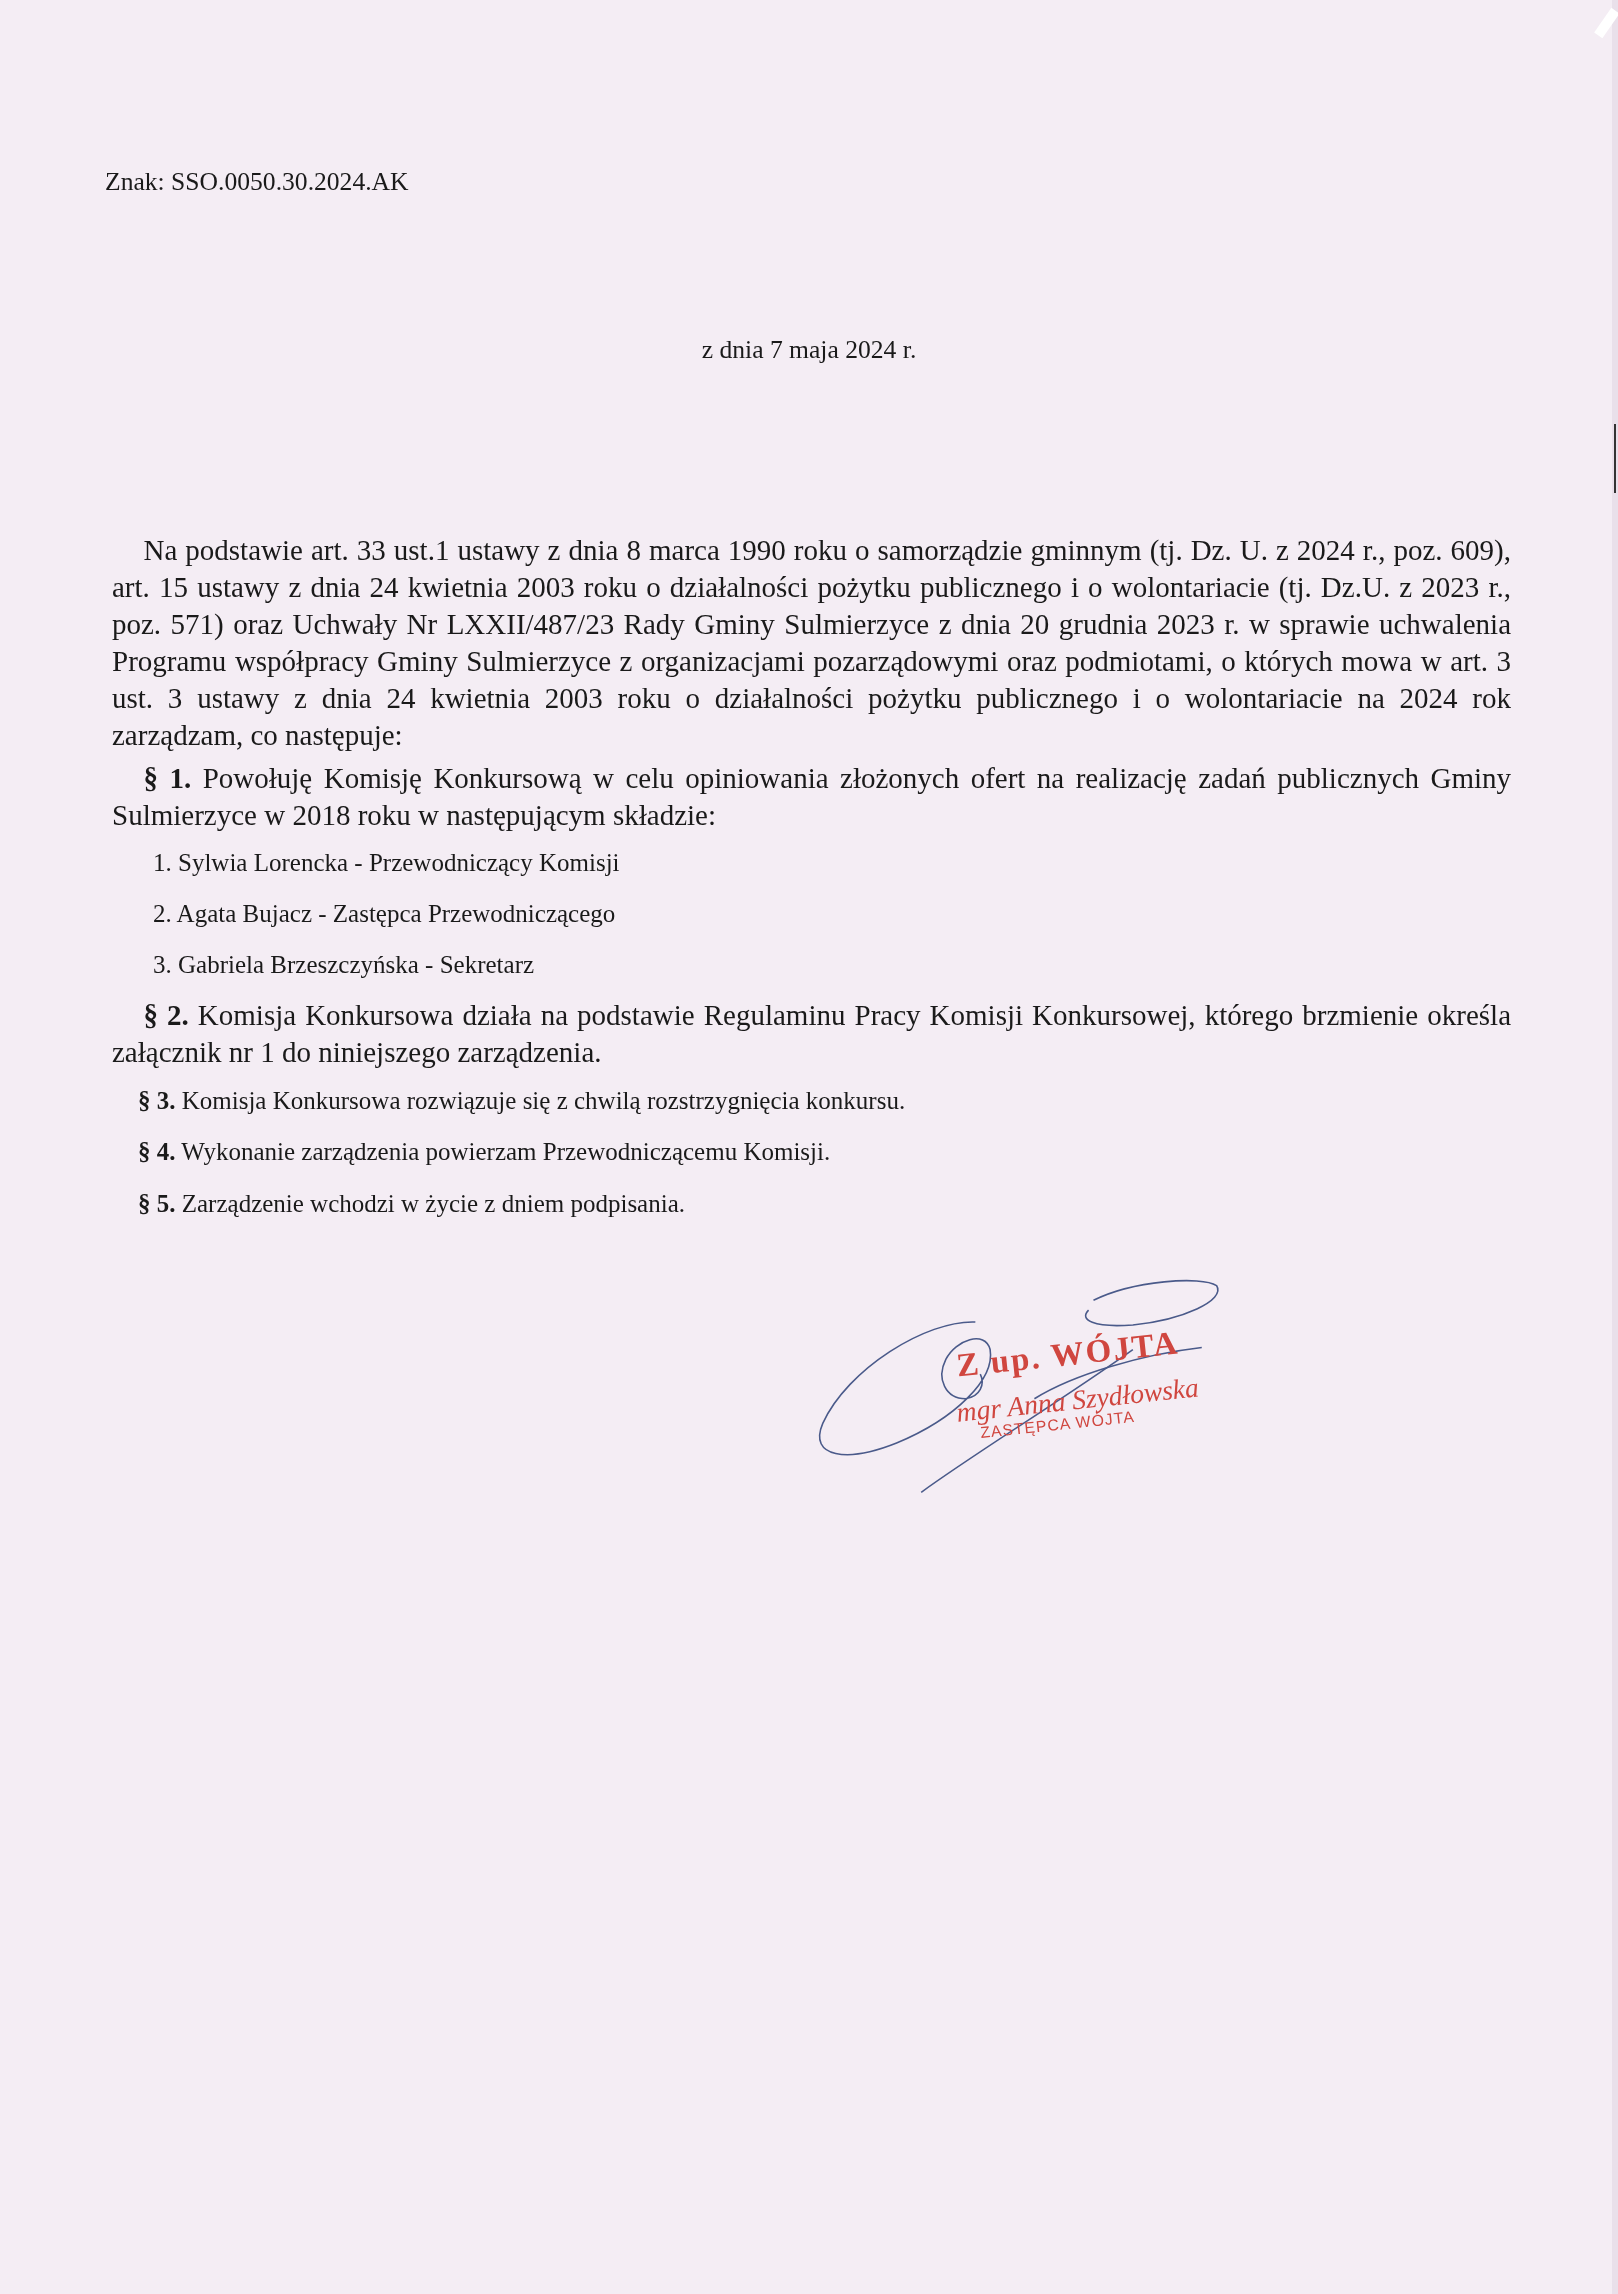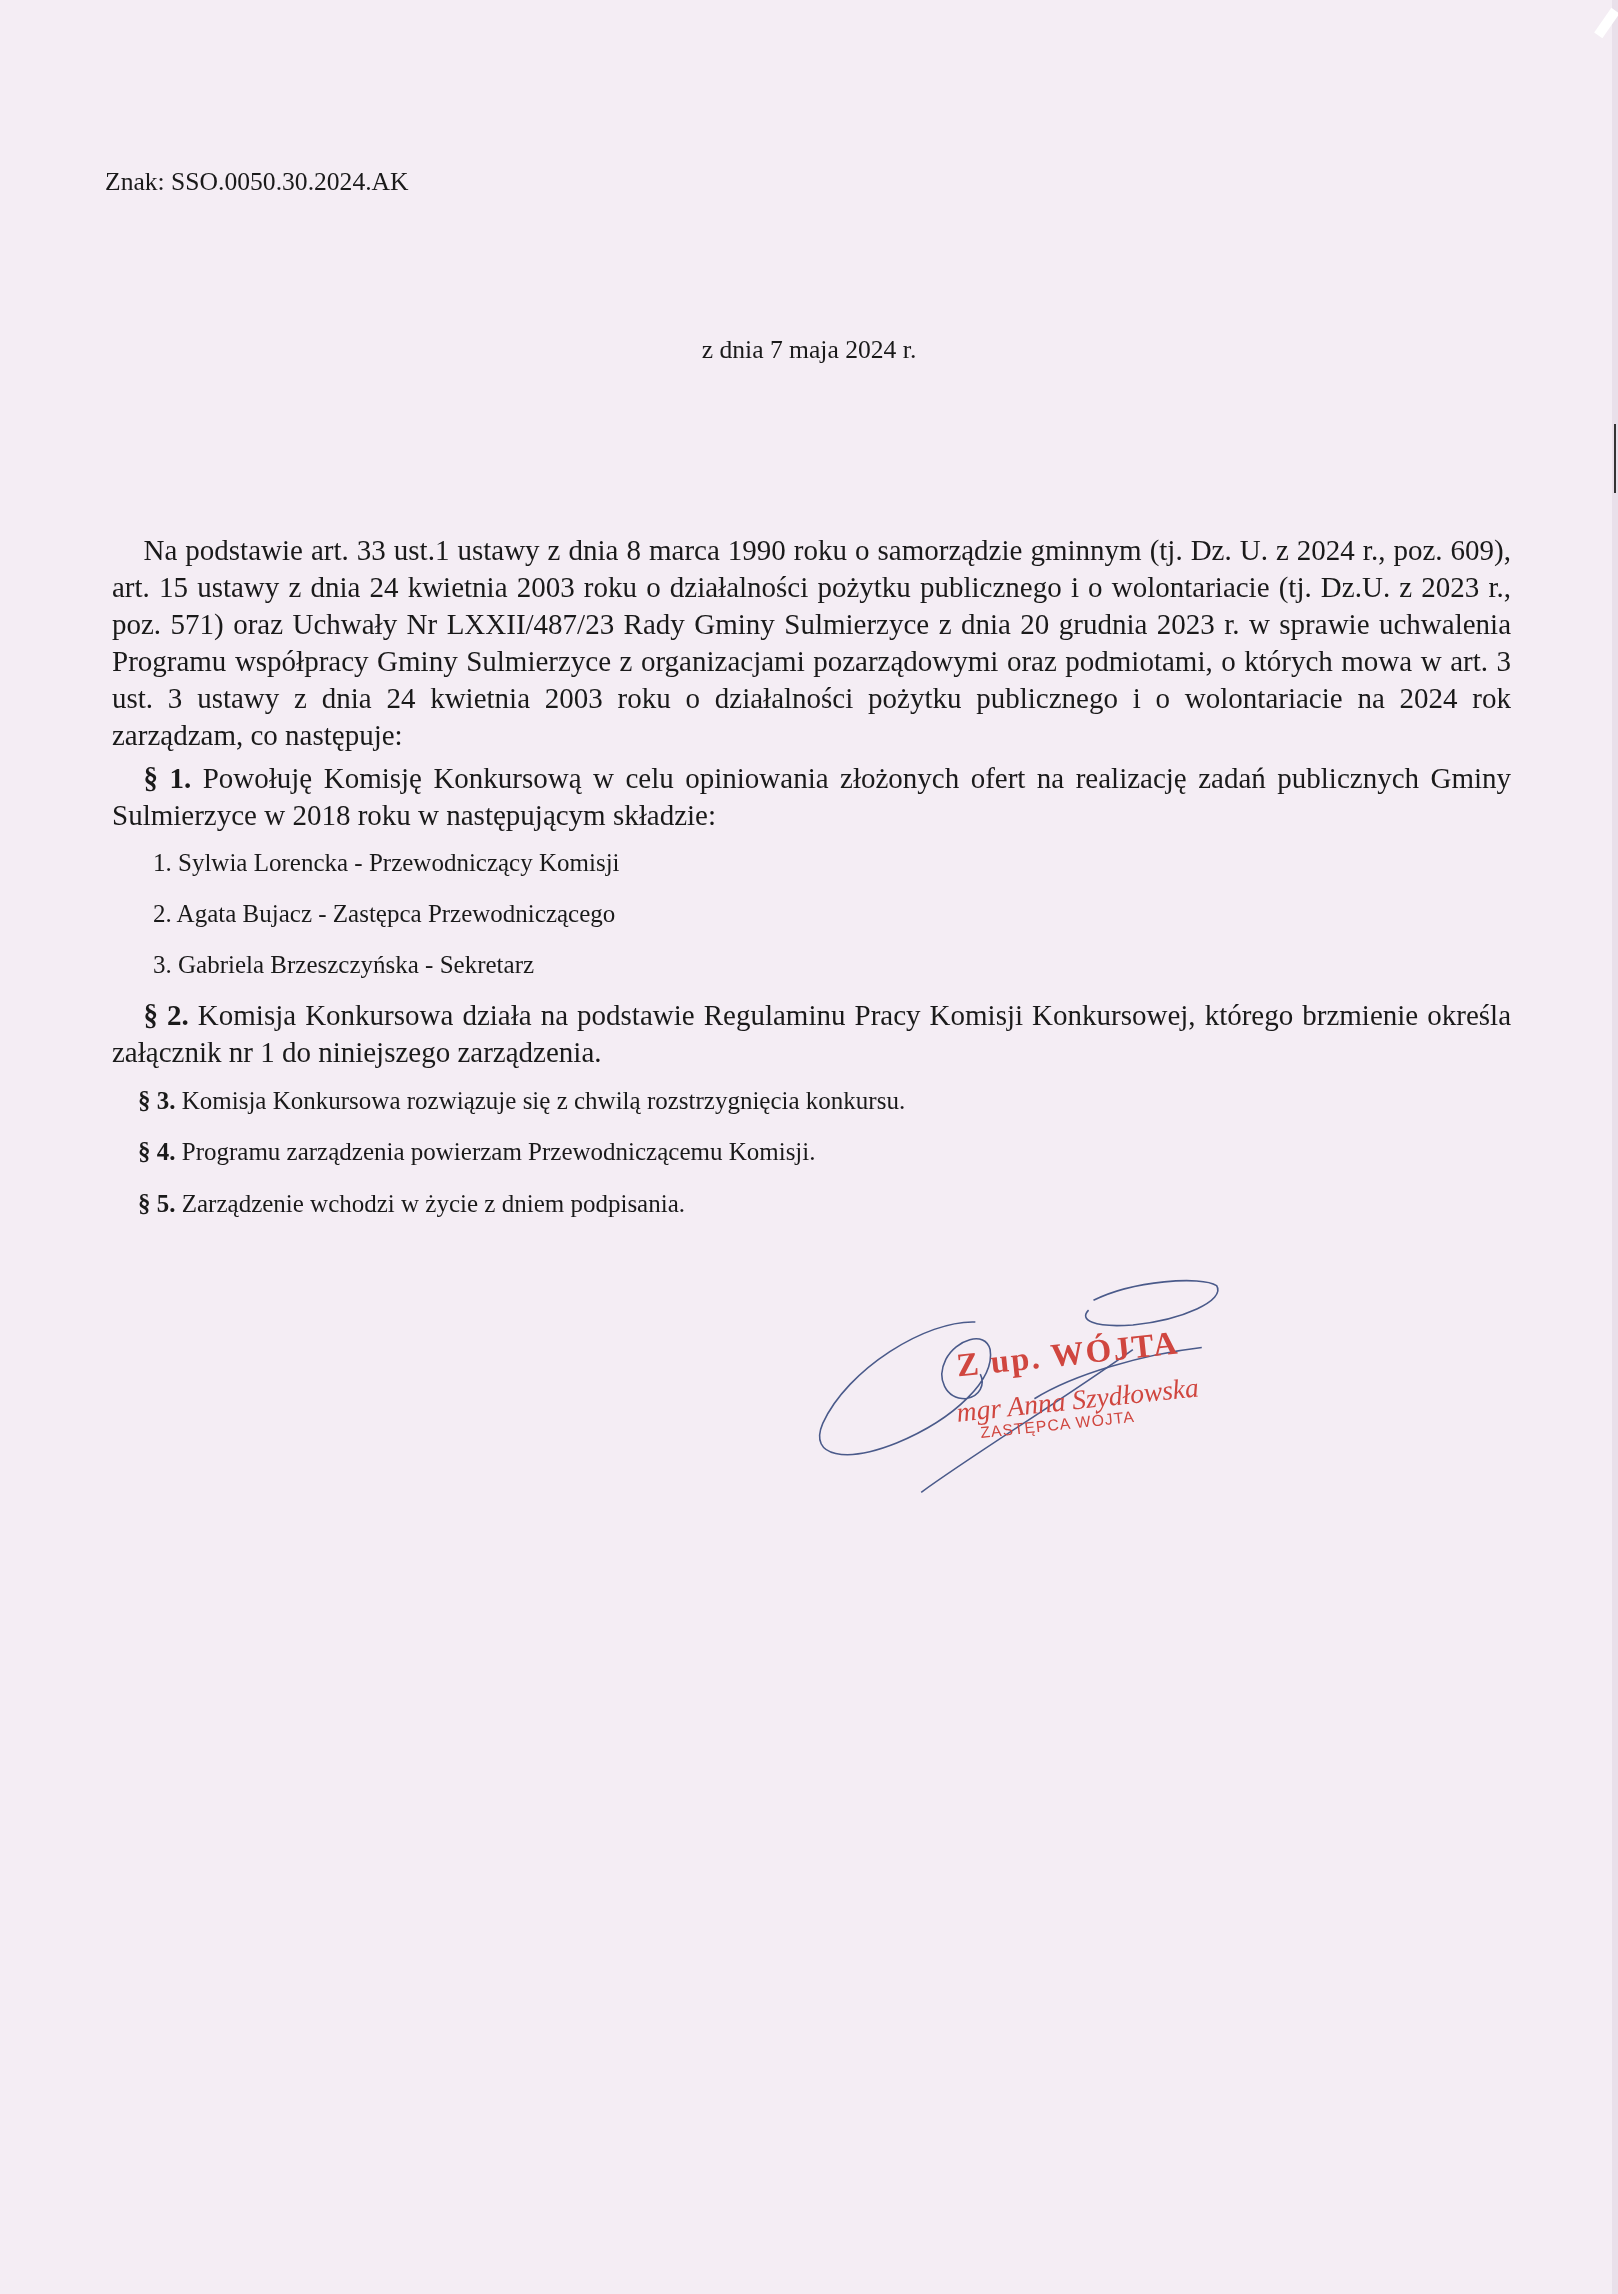--- a/index.html
+++ b/index.html
@@ -60,21 +60,21 @@
 <div class="list li3">3. Gabriela Brzeszczyńska - Sekretarz</div>
 
 <div class="body-text p2">
   <span class="para-num">§ 2.</span><span> Komisja Konkursowa działa na podstawie Regulaminu Pracy Komisji Konkursowej, którego brzmienie określa załącznik nr 1 do niniejszego zarządzenia.</span>
 </div>
 
 <div class="p3">
   <span class="para-num">§ 3.</span><span> Komisja Konkursowa rozwiązuje się z chwilą rozstrzygnięcia konkursu.</span>
 </div>
 <div class="p4">
-  <span class="para-num">§ 4.</span><span> Programu zarządzenia powierzam Przewodniczącemu Komisji.</span>
+  <span class="para-num">§ 4.</span><span> Wykonanie zarządzenia powierzam Przewodniczącemu Komisji.</span>
 </div>
 <div class="p5">
   <span class="para-num">§ 5.</span><span> Zarządzenie wchodzi w życie z dniem podpisania.</span>
 </div>
 
 <div class="signature">
   <svg width="443" height="266" style="position:absolute;left:0;top:0;" viewBox="0 0 450 270">
     <g fill="none" stroke="#4a5a8a" stroke-width="1.6">
       <path d="M170,72 C120,70 40,120 15,175 C0,210 40,215 90,195 C150,170 190,130 185,100 C180,80 150,90 140,110 C130,130 140,150 160,150 C175,148 180,135 175,125"></path>
       <path d="M290,50 C330,30 400,25 415,35 C425,50 380,70 330,75 C290,78 275,70 285,60"></path>

